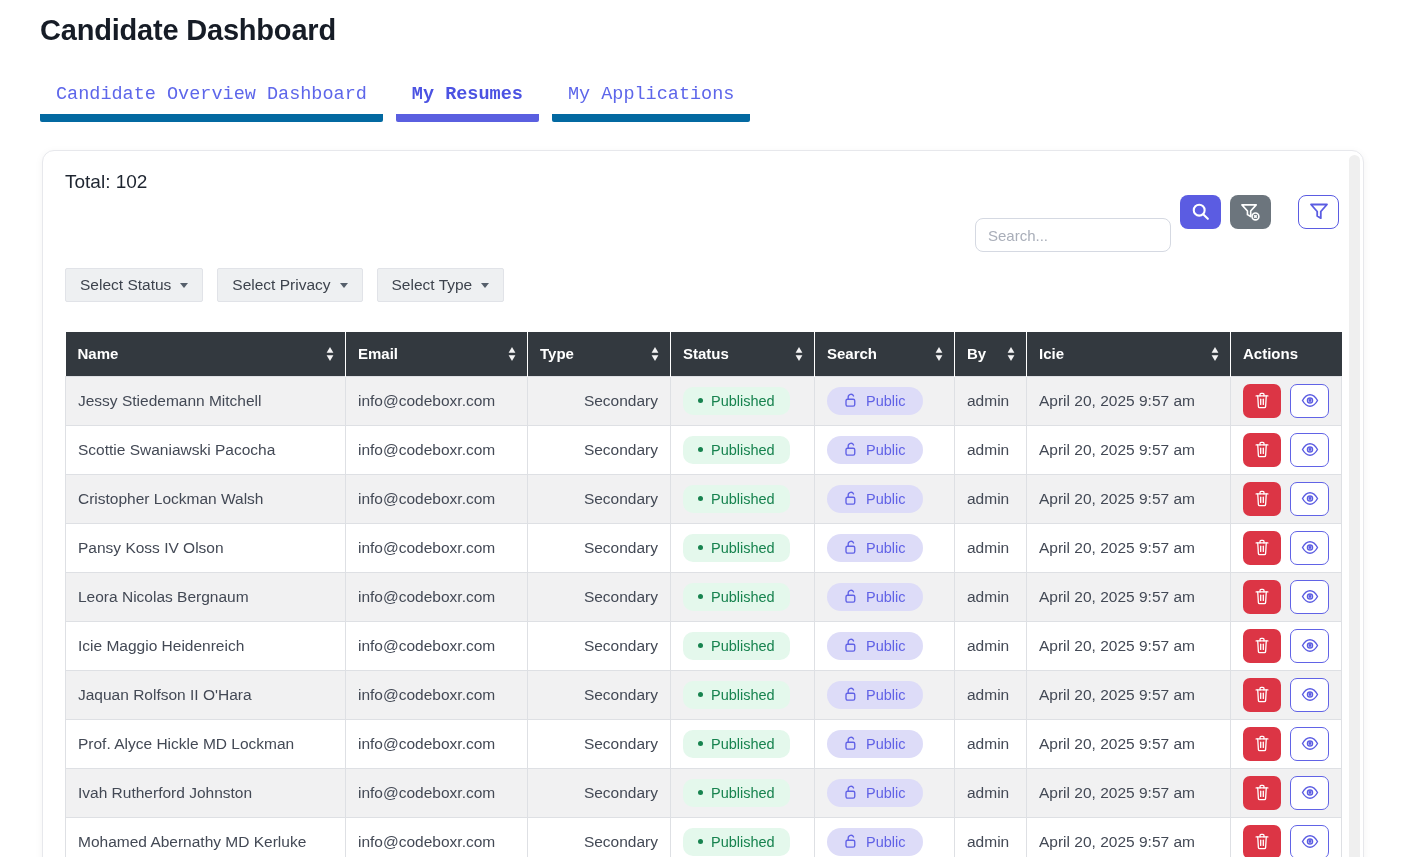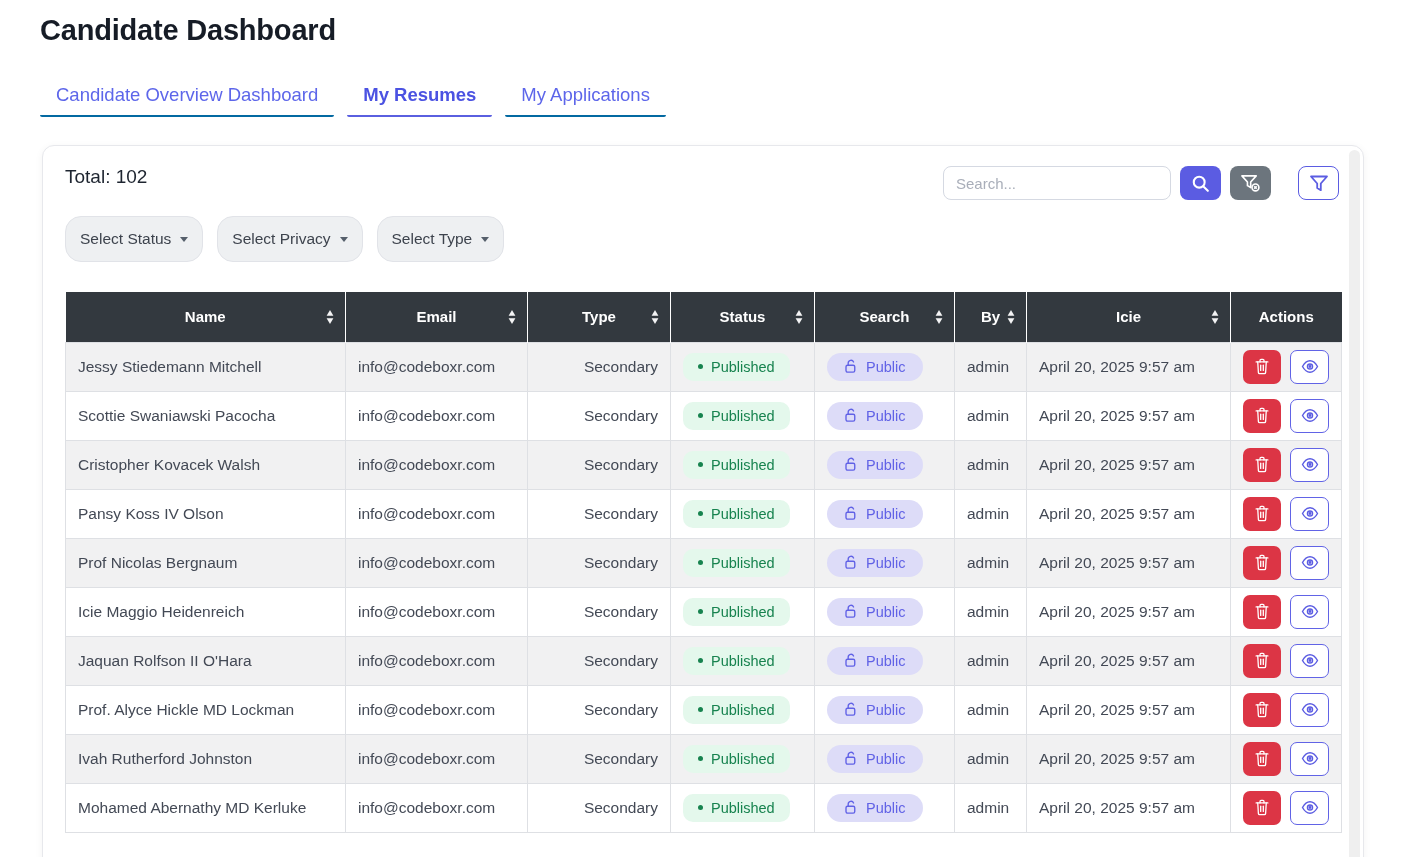--- a/index.html
+++ b/index.html
@@ -14,22 +14,22 @@
   .page-title {
     margin: 14px 0 0 40px;
     font-size: 29px; font-weight: 700; color: #161c26; letter-spacing: -0.2px;
   }
 
   
   .tabs { display: flex; gap: 13px; margin: 31px 0 0 40px; align-items: flex-end; }
   .tab {
     font-size: 18.5px; color: #5d66ea; padding: 6px 16px 9px 16px;
     border: none; background: transparent; cursor: pointer;
-    border-bottom: 2px solid #0369a1; border-radius: 0 0 2px 2px;
-    font-family: Liberation Sans, sans-serif;
+    border-bottom: 8px solid #0369a1; border-radius: 0 0 2px 2px;
+    font-family: Liberation Mono, monospace;
   }
   .tab.active { color: #4b52e2; font-weight: 700; border-bottom-color: #5a5fe0; }
 
   
   .card {
     position: relative;
     margin: 28px 0 0 42px;
     width: 1322px; height: 752px;
     background: #fff;
     border: 1px solid #e7e8ec; border-radius: 12px;
@@ -46,52 +46,52 @@
     padding: 15px 24px; font-size: 20px; color: #2e3440;
     height: 57px; display: flex; align-items: center;
     margin-bottom: 18px; width: 1274px;
   }
 
   
   .toolbar { display: flex; justify-content: space-between; align-items: flex-start; width: 1274px; margin-bottom: 16px; }
   .total { font-size: 19px; color: #1e2530; }
   .toolbar-right { display: flex; align-items: center; }
   .search-input {
-    width: 228px; height: 34px; border: 1.5px solid #d5d9e2; border-radius: 8px;
+    width: 196px; height: 34px; border: 1.5px solid #d5d9e2; border-radius: 8px;
     padding: 0 12px; font-size: 15px; color: #333a45; outline: none;
-    font-family: inherit; background: #fff;
+    font-family: inherit; background: #fff; margin-top: 47px;
   }
   .search-input::placeholder { color: #a9aeb9; }
   .icon-btn {
     width: 41px; height: 34px; border-radius: 8px; border: none; cursor: pointer;
     display: inline-flex; align-items: center; justify-content: center;
   }
   .btn-search { background: #5b5ce2; margin-left: 9px; }
   .btn-clear  { background: #6c757d; margin-left: 9px; }
   .btn-filter { background: #fff; border: 1.5px solid #5b5ce2; margin-left: 27px; }
 
   
   .filter-row { display: flex; gap: 14px; margin-bottom: 30px; }
   .dropdown {
-    background: #eef0f2; border: 1px solid #e1e3e8; border-radius: 16px;
-    height: 46px; padding: 0 14px; font-size: 15.5px; color: #3d434d;
+    background: #eef0f2; border: 1px solid #e1e3e8; border-radius: 2px;
+    height: 34px; padding: 0 14px; font-size: 15.5px; color: #3d434d;
     display: inline-flex; align-items: center; gap: 9px; cursor: pointer;
     font-family: inherit;
   }
   .caret {
     width: 0; height: 0; border-left: 4.5px solid transparent;
     border-right: 4.5px solid transparent; border-top: 5px solid #555f6b;
     display: inline-block; margin-top: 1px;
   }
 
   
   table.data-table { border-collapse: collapse; table-layout: fixed; width: 1276px; }
   .data-table thead th {
     background: #33393f; color: #fff; font-size: 15px; font-weight: 600;
-    text-align: center; padding: 9px 24px; height: 50px;
+    text-align: left; padding: 9px 12px; height: 44px;
     border-right: 1px solid rgba(255,255,255,0.14); position: relative; cursor: pointer;
   }
   .data-table thead th:last-child { border-right: none; }
   .sort-icon { position: absolute; right: 10px; top: 50%; transform: translateY(-50%); opacity: 0.95; }
   .data-table tbody td {
     border: 1px solid #dee0e4; padding: 7px 12px; height: 45px;
     font-size: 15.5px; color: #434955; vertical-align: middle;
     background: #fff; white-space: nowrap; overflow: hidden;
   }
   .data-table tbody tr:nth-child(odd) td { background: #f1f1f2; }
@@ -328,21 +328,21 @@
               <circle cx="12" cy="10" r="3.4"></circle>
               <circle cx="12" cy="10" r="1" fill="#5b5ce2"></circle>
             </svg>
           </span>
         </button>
       </div>
     </td>
   </tr>
 
   <tr>
-    <td class="name">Cristopher Kovacek Walsh</td>
+    <td class="name">Cristopher Lockman Walsh</td>
     <td class="email">info@codeboxr.com</td>
     <td class="type">Secondary</td>
     <td class="status">
       <span class="badge-status">
         <span class="dot"></span>
         <span>Published</span>
       </span>
     </td>
     <td class="privacy">
       <span class="badge-privacy">
@@ -426,21 +426,21 @@
               <circle cx="12" cy="10" r="3.4"></circle>
               <circle cx="12" cy="10" r="1" fill="#5b5ce2"></circle>
             </svg>
           </span>
         </button>
       </div>
     </td>
   </tr>
 
   <tr>
-    <td class="name">Prof Nicolas Bergnaum</td>
+    <td class="name">Leora Nicolas Bergnaum</td>
     <td class="email">info@codeboxr.com</td>
     <td class="type">Secondary</td>
     <td class="status">
       <span class="badge-status">
         <span class="dot"></span>
         <span>Published</span>
       </span>
     </td>
     <td class="privacy">
       <span class="badge-privacy">

